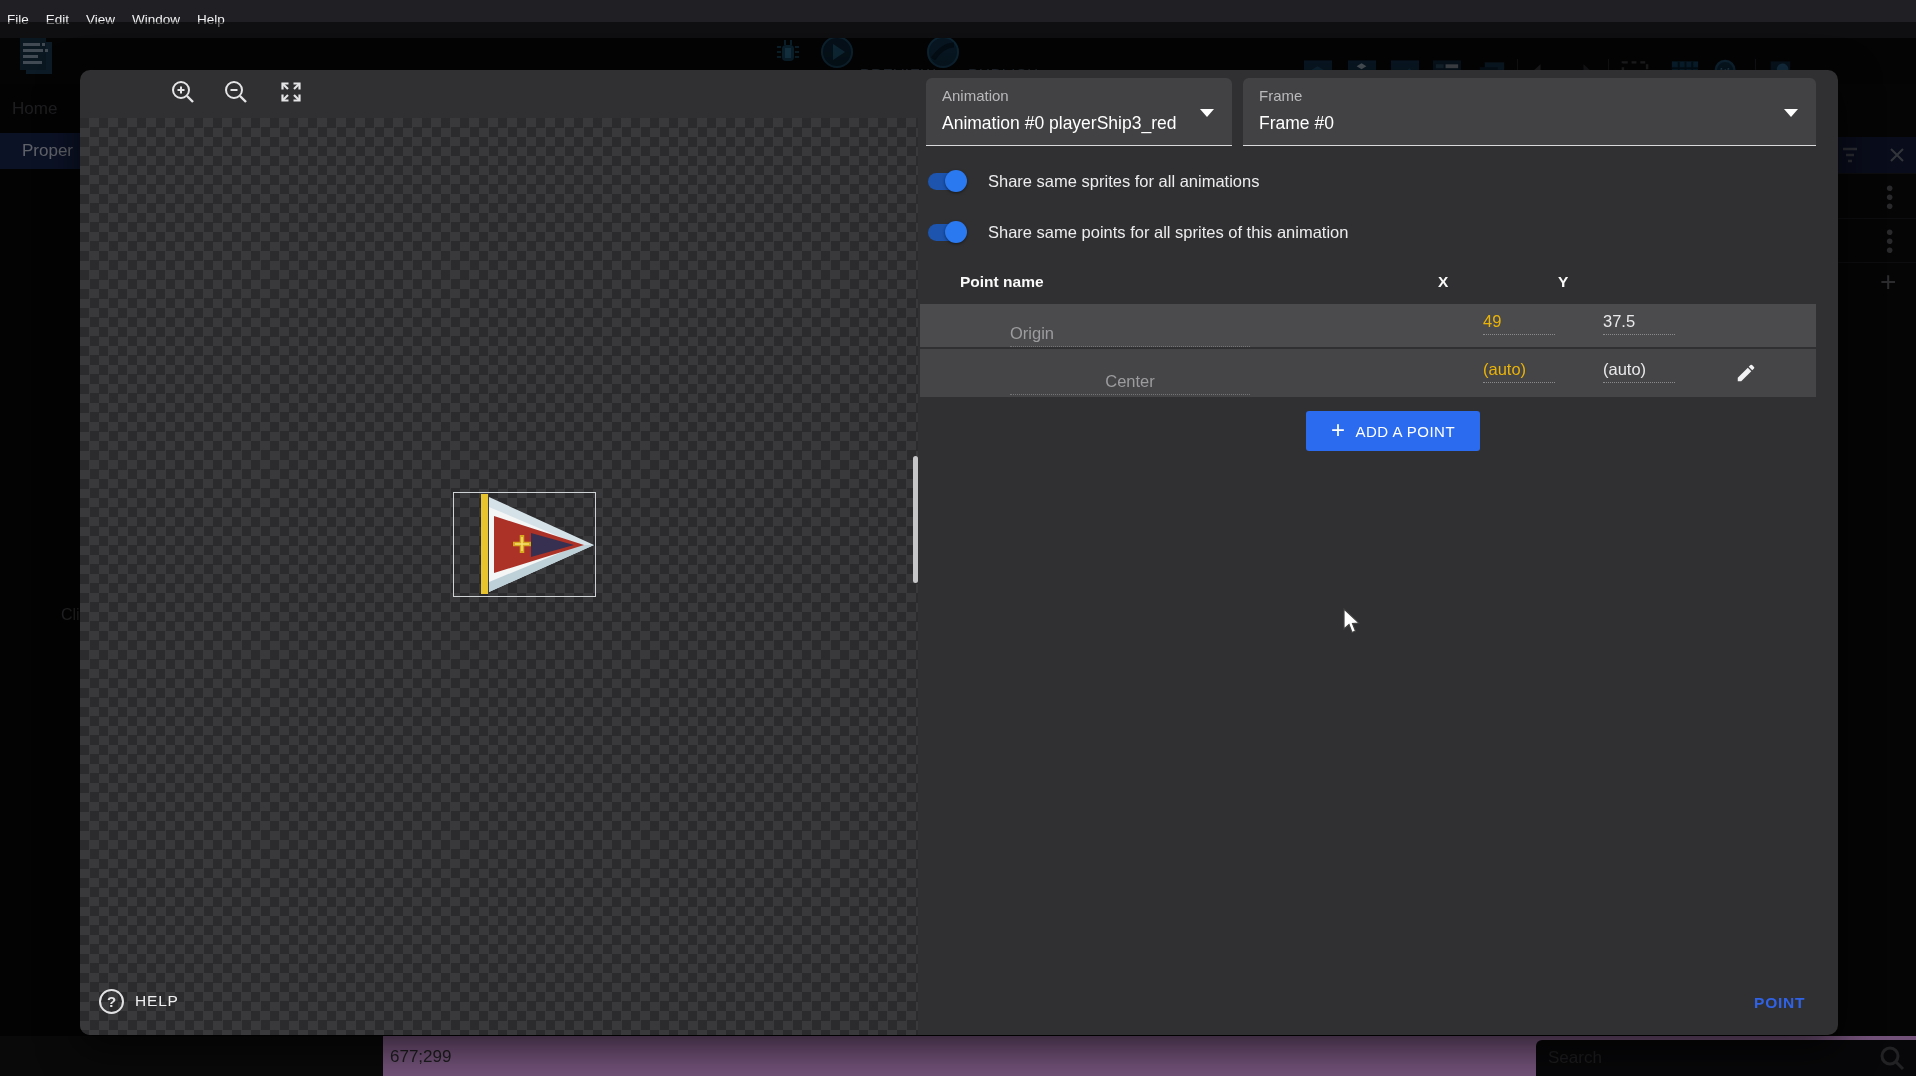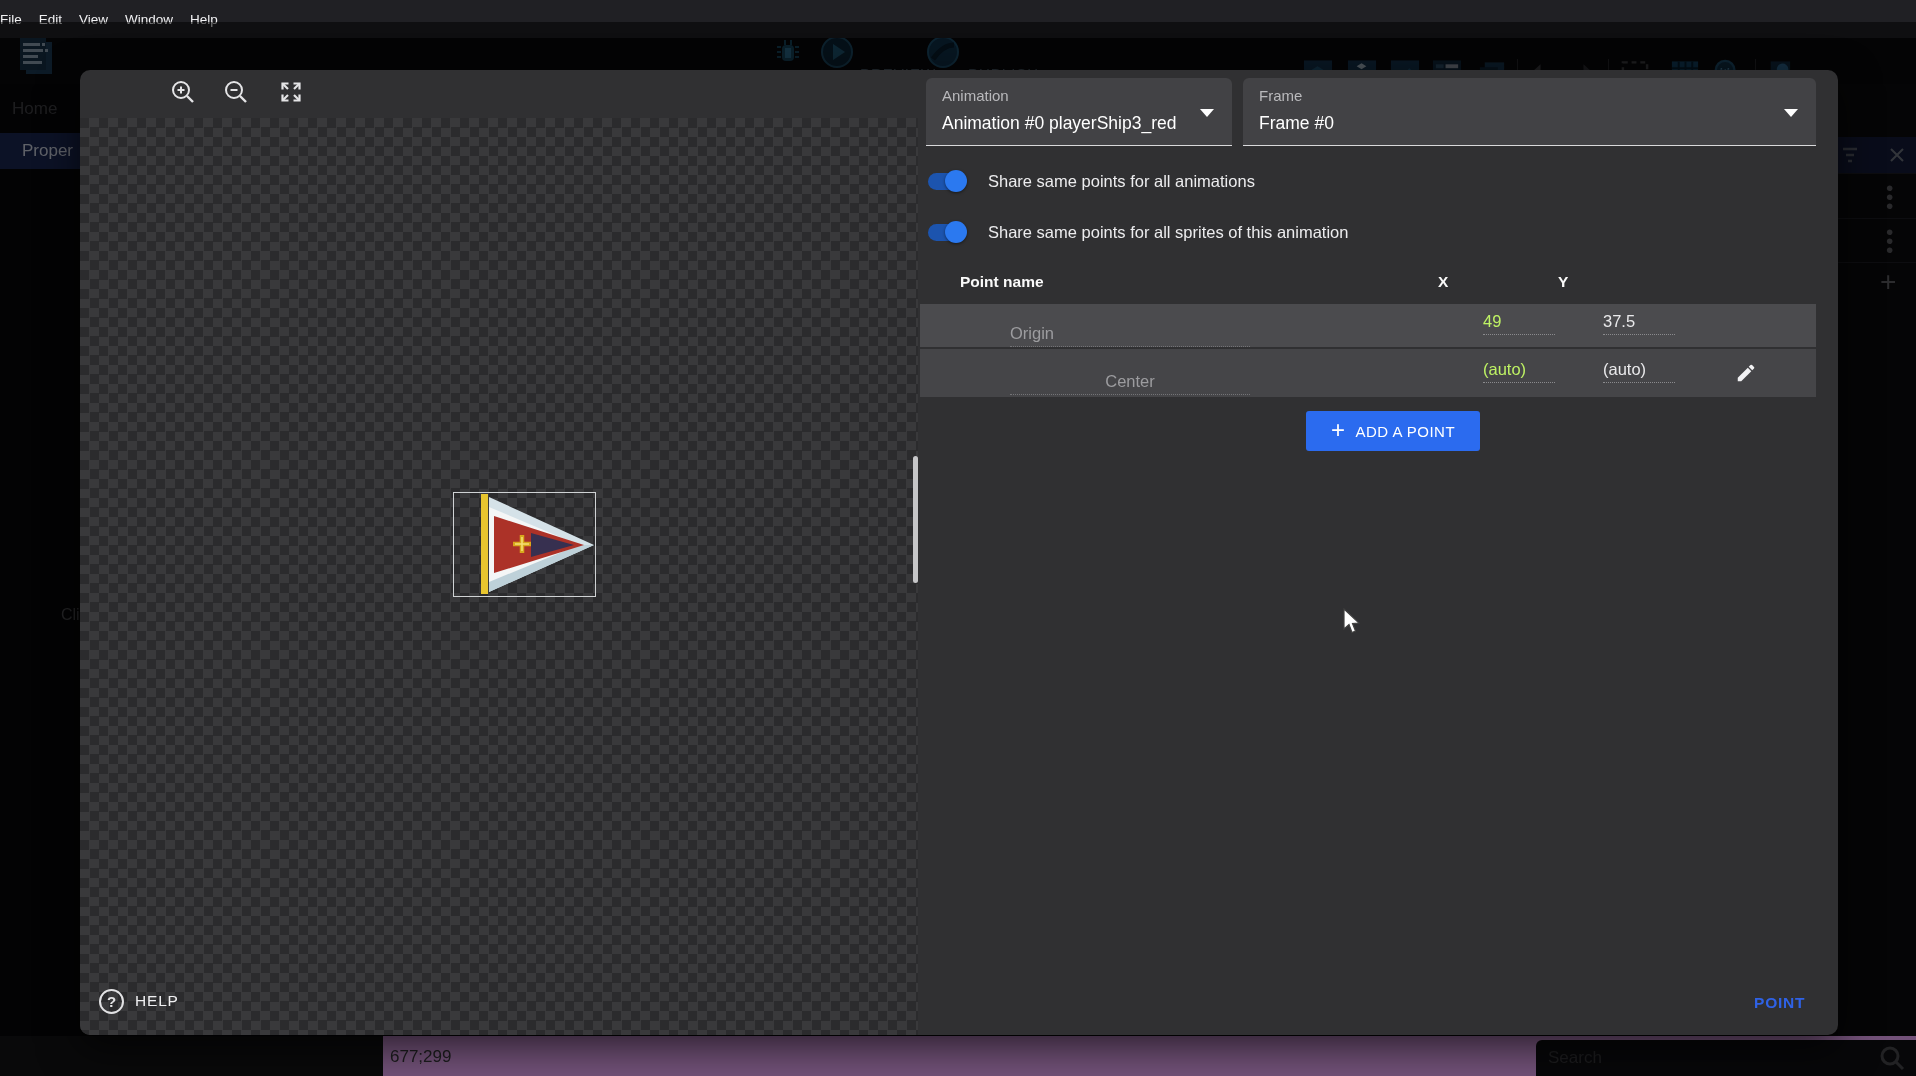--- a/index.html
+++ b/index.html
@@ -3,21 +3,21 @@
 <meta charset="utf-8">
 <style>
   * { margin:0; padding:0; box-sizing:border-box; }
   html,body { width:1916px; height:1076px; overflow:hidden; background:#070709;
     font-family:"Liberation Sans", sans-serif; -webkit-font-smoothing:antialiased; }
   .abs { position:absolute; }
 
   
   #app { position:absolute; inset:0; }
   #menubar { position:absolute; left:0; top:0; width:1916px; height:38px; background:#202024;
-    display:flex; align-items:center; padding-left:0; gap:17px; z-index:8; }
+    display:flex; align-items:center; padding-left:7px; gap:17px; z-index:8; }
   #menubar .mitem { font-size:13.5px; color:#f1f1f3; }
   #toolbar { position:absolute; left:0; top:22px; width:1916px; height:62px; background:#0a0a0c; }
   .tb-text { font-size:15px; color:#44535f; letter-spacing:1px; }
   .sep-v { position:absolute; width:1px; background:#26262a; top:37px; height:31px; }
   .dimicon { opacity:.95; }
 
   #leftnav-home { position:absolute; left:12px; top:99px; font-size:17px; color:#3e3e42; }
   #tab-properties { position:absolute; left:0; top:133px; width:80px; height:36px; background:#1b2750;
     color:#c7ccd9; font-size:17px; display:flex; align-items:center; padding-left:22px; overflow:hidden; white-space:nowrap; }
   #click-text { position:absolute; left:40px; top:606px; font-size:16px; color:#4a4a4e; width:40px; overflow:hidden; white-space:nowrap;margin-left:21px; }
@@ -63,21 +63,21 @@
     background:#2b79f0; box-shadow:0 1px 3px rgba(0,0,0,.5); }
   .togglerow .tlabel { font-size:16.5px; color:#ececee; }
 
   #tablehead { position:absolute; left:790px; top:195px; width:896px; height:38px; }
   #tablehead .h { position:absolute; font-size:15.5px; font-weight:bold; color:#fafafa; }
   .prow { position:absolute; left:840px; width:896px; }
   #row-origin { top:234px; height:43px; background:#4b4b4e; }
   #row-center { top:279px; height:48px; background:#454548; }
   .prow .fld { position:absolute; font-size:16.5px; }
   .prow .name { left:90px; width:240px; color:#9c9c9f; border-bottom:1px dotted #737376; padding-bottom:3px;margin-top:12px; }
-  .prow .vx { left:563px; width:72px; color:#bef264; border-bottom:1px dotted #8a8a8d; padding-bottom:3px; }
+  .prow .vx { left:563px; width:72px; color:#eab308; border-bottom:1px dotted #8a8a8d; padding-bottom:3px; }
   .prow .vy { left:683px; width:72px; color:#e9e9eb; border-bottom:1px dotted #8a8a8d; padding-bottom:3px; }
 
   #addpoint { position:absolute; left:1226px; top:341px; width:174px; height:40px; background:#2b6bef;
     border:none; border-radius:3px; color:#fff; font-size:15px; font-family:"Liberation Sans",sans-serif;
     letter-spacing:.5px; display:flex; align-items:center; justify-content:center; gap:10px; cursor:pointer; }
   #addpoint .plus { font-size:24px; font-weight:normal; line-height:20px; margin-top:-2px; }
 
   #helpbtn { position:absolute; left:19px; top:916px; height:30px; display:flex; align-items:center; gap:11px; cursor:pointer; }
   #helpbtn .qcirc { width:25px; height:25px; border:2px solid #e2e2e4; border-radius:50%; color:#e2e2e4;
     font-size:15px; font-weight:bold; display:flex; align-items:center; justify-content:center; }
@@ -319,21 +319,21 @@
   <div class="select" style="left:1163px;width:573px;">
     <div class="lbl">Frame</div>
     <div class="val">Frame #0</div>
     <div class="arrow"></div>
   </div>
 
   <div class="togglerow" style="top:100px;">
     <div class="switch">
         <div class="thumb"></div>
       </div>
-    <div class="tlabel">Share same points for all animations</div>
+    <div class="tlabel">Share same sprites for all animations</div>
   </div>
   <div class="togglerow" style="top:151px;">
     <div class="switch">
         <div class="thumb"></div>
       </div>
     <div class="tlabel">Share same points for all sprites of this animation</div>
   </div>
 
   <div id="tablehead">
     <div class="h" style="left:90px;top:8px;">Point name</div>

